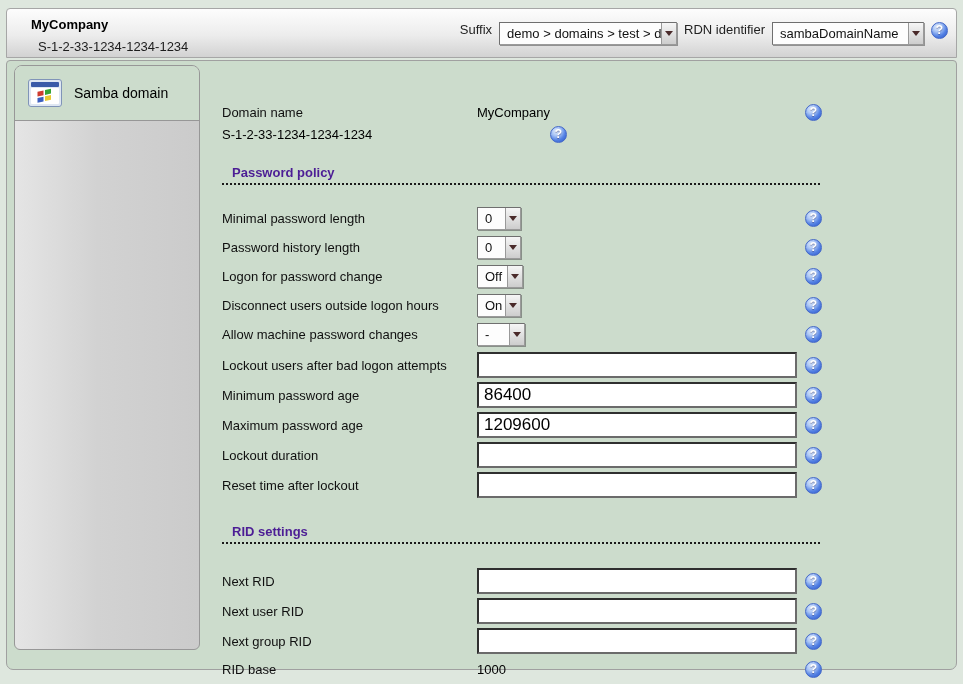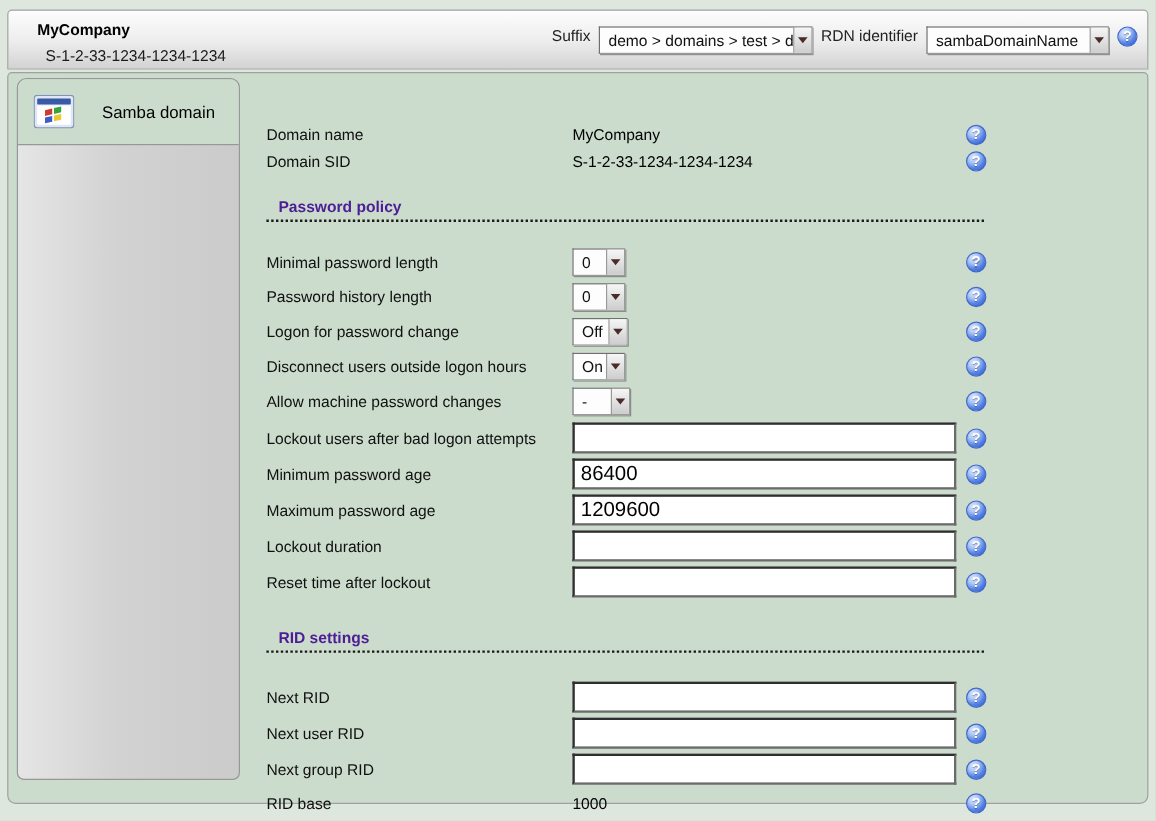--- a/index.html
+++ b/index.html
@@ -79,21 +79,21 @@
     border: 1px solid #979797;
     border-radius: 8px 8px 6px 6px;
     overflow: hidden;
     background: linear-gradient(to right, #e5e5e5, #d2d2d2 45%, #cbcbcb);
     display: flex; flex-direction: column;
   }
   .tab-active {
     height: 55px; flex: none;
     background: #ccdccc;
     border-bottom: 1px solid #979797;
-    display: flex; align-items: center; gap: 23px;
+    display: flex; align-items: center; gap: 12px;
     padding-left: 13px; cursor: pointer;
   }
   .tab-label { font-size: 14px; color: #000; }
   .sidebar-body { flex: 1; }
 
   
   .content { position: absolute; left: 215px; top: 0; padding-top: 40px; }
   .frow { display: flex; align-items: center; }
   .frow.static { height: 22px; }
   .frow.selrow { margin-bottom: 6px; justify-content: flex-end; }
@@ -164,21 +164,20 @@
 
   <div class="content">
 
     <div class="frow static">
       <span class="flabel">Domain name</span>
       <span class="fctrl fvalue">MyCompany</span>
       <span class="help fhelp">?</span>
     </div>
 
     <div class="frow static">
-      <span class="flabel">Domain SID</span>
       <span class="fctrl fvalue">S-1-2-33-1234-1234-1234</span>
       <span class="help fhelp">?</span>
     </div>
 
     <div class="section-title st-pwd">Password policy</div>
 
     <div class="frow selrow">
       <span class="flabel">Minimal password length</span>
       <span class="fctrl">
         <span class="sel" style="width:44px">

